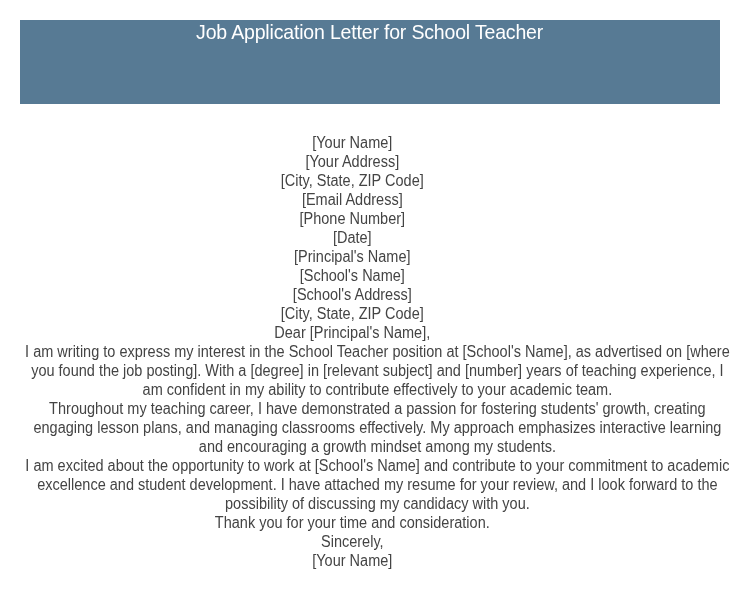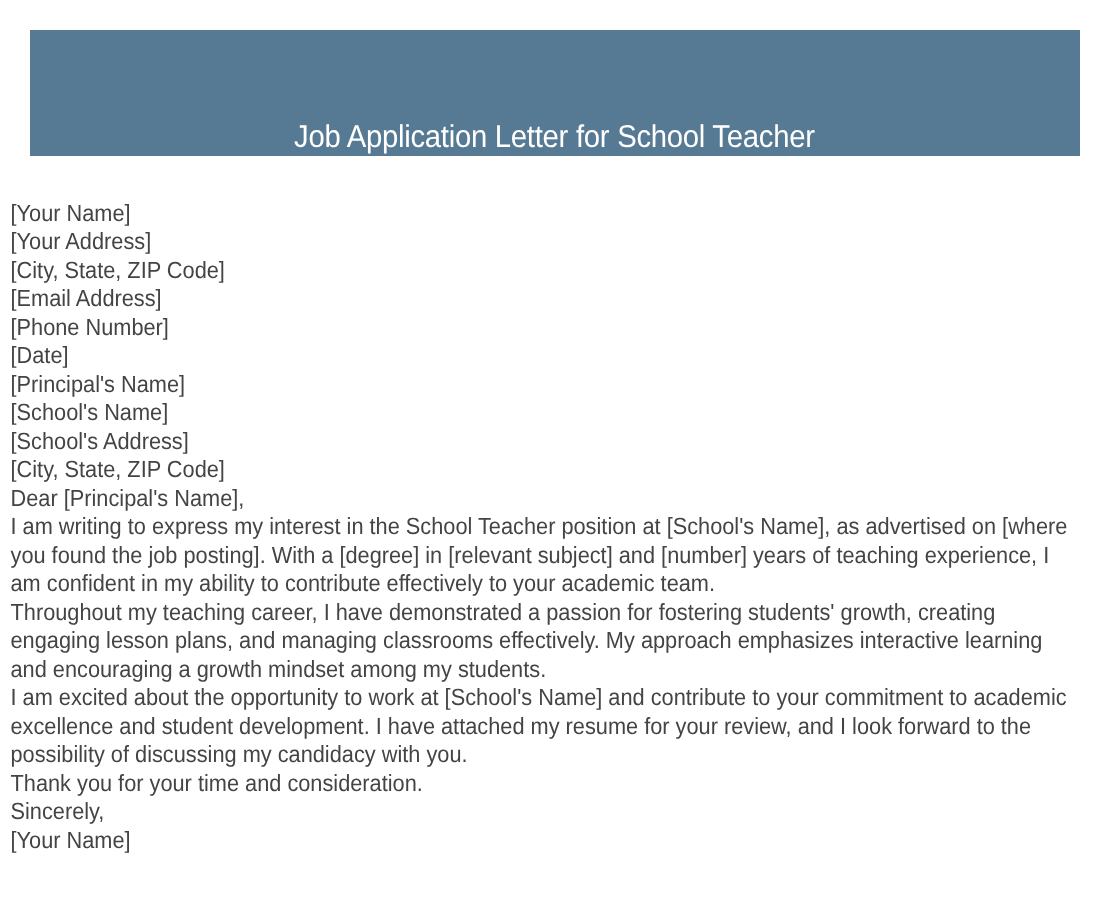--- a/index.html
+++ b/index.html
@@ -15,39 +15,40 @@
       font-family: "Liberation Sans", "DejaVu Sans", sans-serif;
     }
     .header {
       position: absolute;
       left: 20px;
       top: 20px;
       width: 700px;
       height: 84px;
       background: #577a94;
       display: flex;
-      align-items: flex-end;
+      align-items: flex-start;
       justify-content: center;
     }
     .header-title {
       color: #ffffff;
       font-size: 21px;
       font-weight: normal;
       letter-spacing: -0.2px;
       margin: 0;
       transform: scaleX(0.93);
     }
     .letter {
       position: absolute;
-      left: 7px;
+      left: 24px;
       top: 133px;
       width: 706px;
       color: #444444;
       font-size: 15.6px;
       line-height: 19px;
+      text-align: center;
     }
     .line {
       display: block;
       white-space: nowrap;
       transform-origin: left center;
       transform: scaleX(0.93);
     }
     .para {
       display: block;
       white-space: normal;

